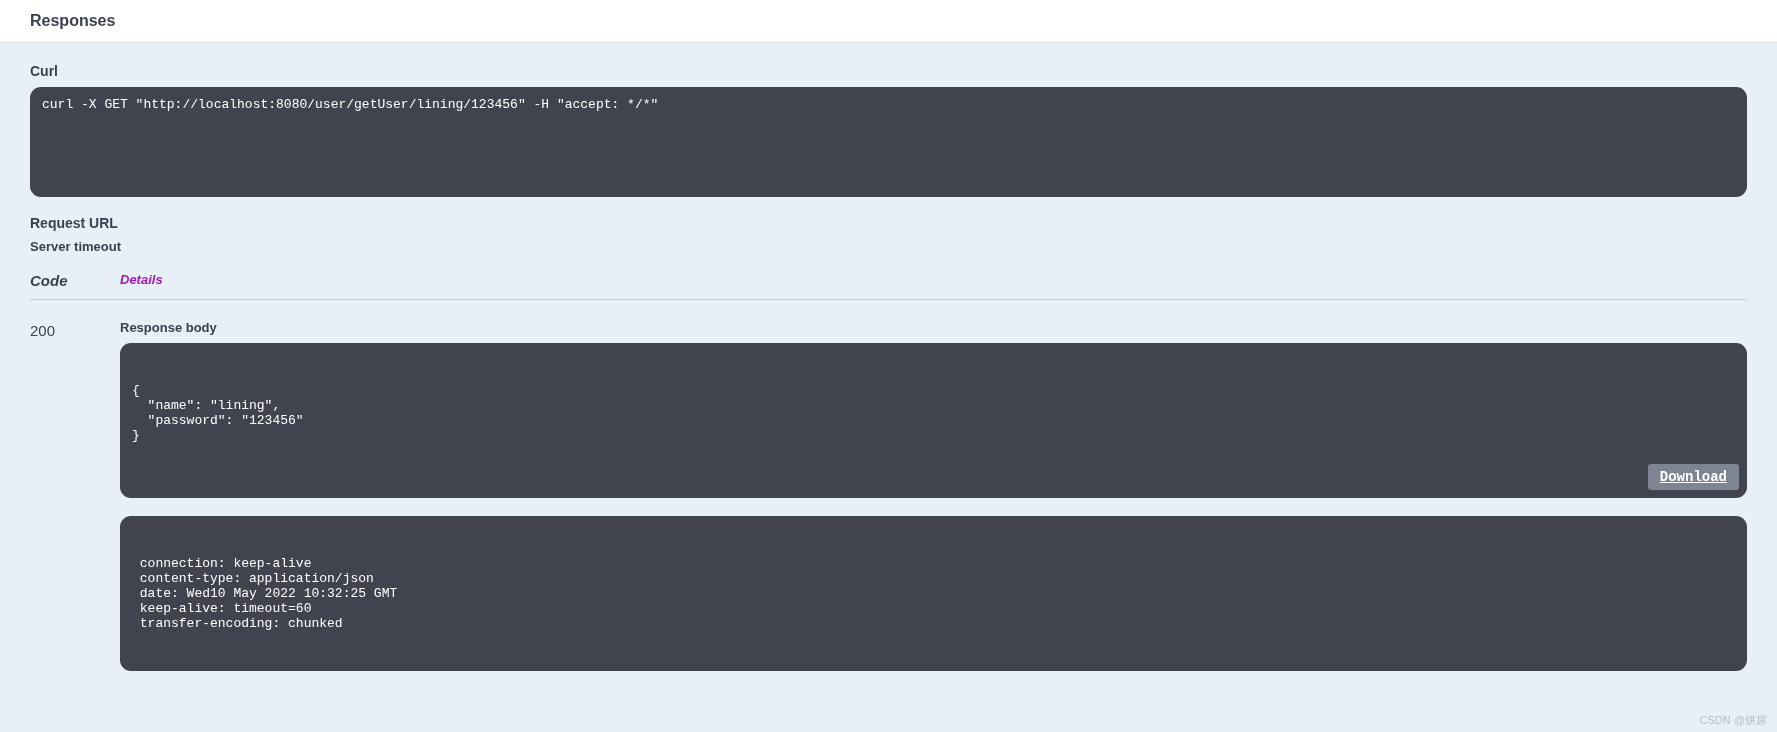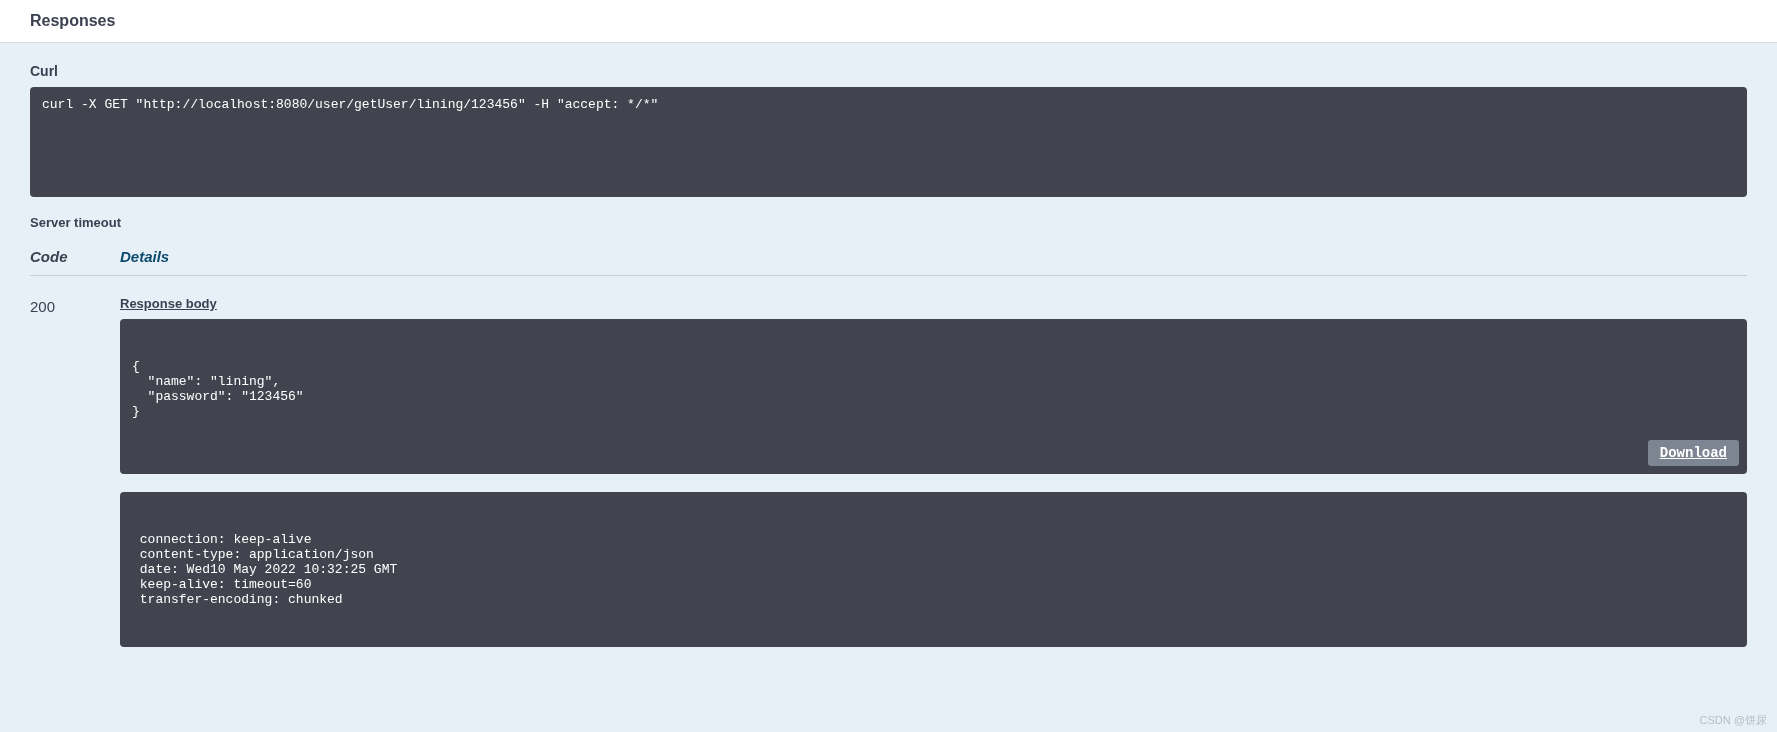--- a/index.html
+++ b/index.html
@@ -34,21 +34,21 @@
     }
     .section-label-sm {
       font-size: 13px;
       font-weight: 600;
       color: #3b4151;
       margin-bottom: 8px;
     }
     .code-block {
       background: #41444e;
       color: #fff;
-      border-radius: 4px;
+      border-radius: 11px;
       padding: 10px 12px;
       font-family: "Courier New", Consolas, monospace;
       font-size: 13px;
       white-space: pre;
       overflow: auto;
       margin-bottom: 18px;
       position: relative;
     }
     .curl-block {
       min-height: 110px;
@@ -65,43 +65,42 @@
       font-style: italic;
     }
     .col-code {
       width: 90px;
       font-size: 15px;
       font-weight: 700;
       color: #3b4151;
     }
     .col-details {
       flex: 1;
-      font-size: 15px;
+      font-size: 13px;
       font-weight: 700;
-      color: #0c4a6e;
+      color: #a21caf;
     }
     .table-row {
       display: flex;
       padding-top: 20px;
     }
     .row-code {
       width: 90px;
       font-size: 15px;
       color: #3b4151;
       padding-top: 2px;
     }
     .row-details {
       flex: 1;
     }
     .details-label {
       font-size: 13px;
       font-weight: 700;
       color: #3b4151;
       margin-bottom: 8px;
-      text-decoration: underline;
     }
     .body-block {
       position: relative;
       padding: 10px 12px;
       min-height: 75px;
     }
     .headers-block {
       padding: 10px 12px;
       min-height: 80px;
     }
@@ -138,20 +137,21 @@
 
 <div class="header-bar">
   <h4 class="header-title">Responses</h4>
 </div>
 
 <div class="content">
 
   <div class="section-label">Curl</div>
   <pre class="code-block curl-block">curl -X GET "http://localhost:8080/user/getUser/lining/123456" -H "accept: */*"</pre>
 
+  <div class="section-label">Request URL</div>
 
   <div class="section-label-sm">Server timeout</div>
 
   <div class="table-header">
     <div class="col-code">Code</div>
     <div class="col-details">Details</div>
   </div>
 
   <div class="table-row">
     <div class="row-code">200</div>

